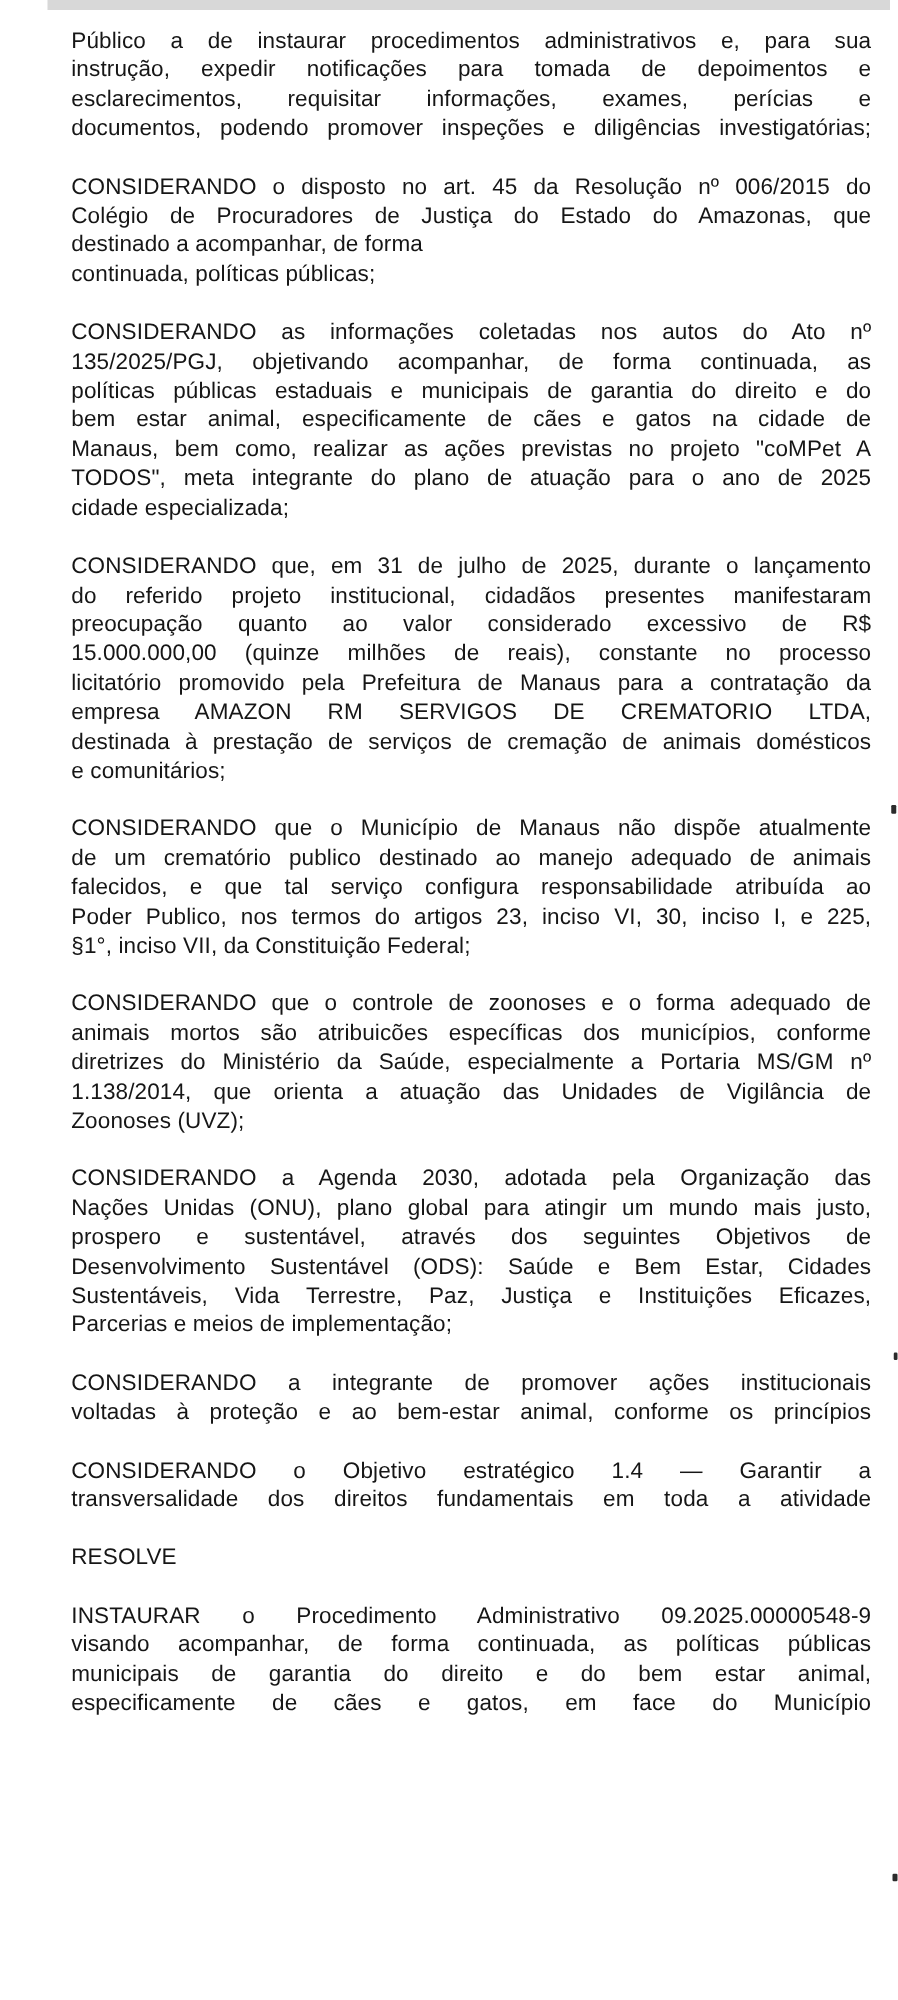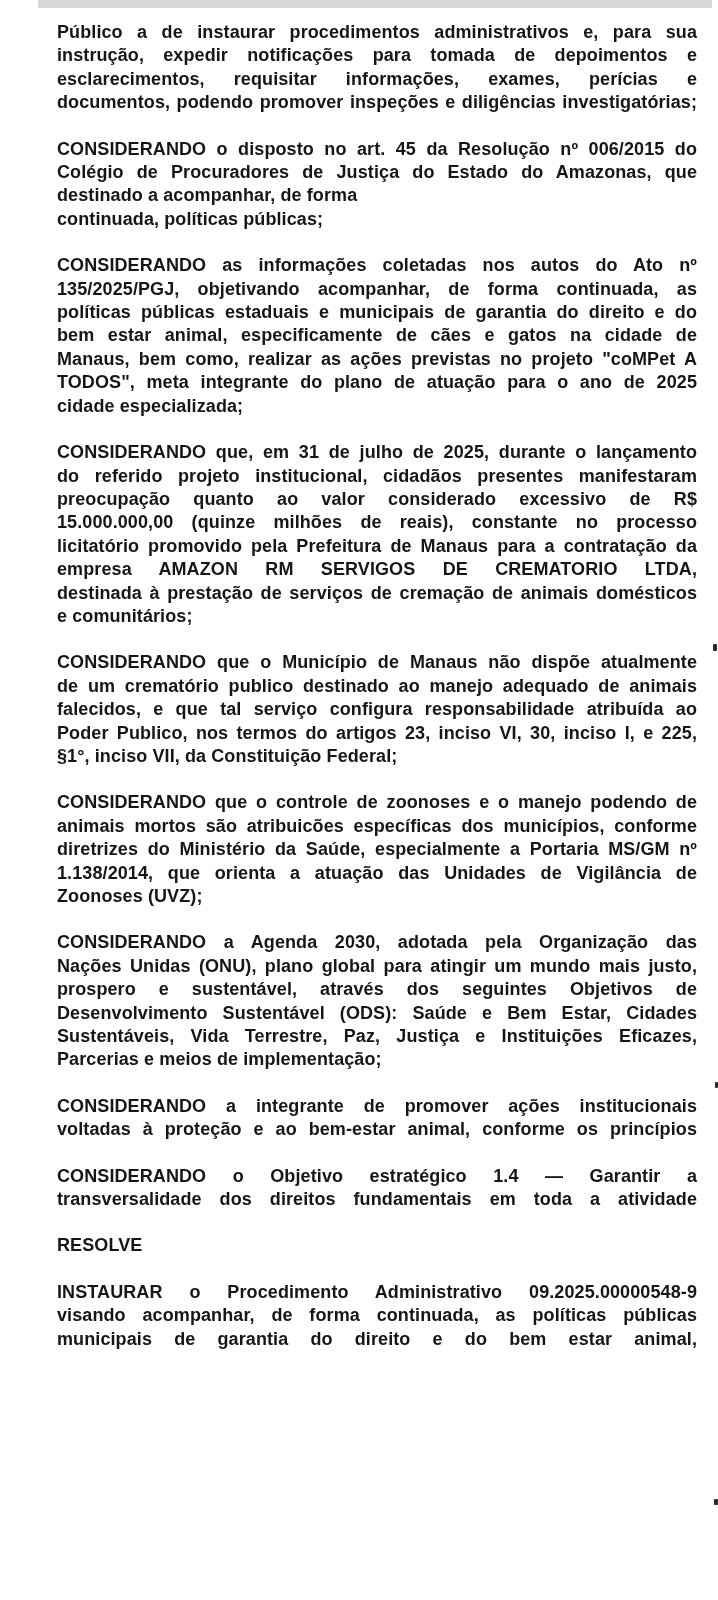--- a/index.html
+++ b/index.html
@@ -11,21 +11,21 @@
   .top-strip{
     position:absolute;left:38px;top:0;width:674px;height:8px;
     background:#d8d8d8;
   }
   .doc{
     position:absolute;left:57px;top:21px;width:640px;
     font-size:18px;line-height:23.4px;color:#161616;
     letter-spacing:0.1px;
   }
   .para{margin:0 0 23px 0;}
-  .line{white-space:normal;font-weight:bold;}
+  .line{white-space:normal;}
   .line.j{text-align:justify;text-align-last:justify;}
   .speck{
     position:absolute;background:#2b2b2b;border-radius:1px;
   }
 </style>
 </head>
 <body style="background: rgb(255, 255, 255);">
 
 <div class="top-strip" style="background: rgb(216, 216, 216);"></div>
 <div class="doc" id="doc" style="color: rgb(22, 22, 22);">
@@ -61,21 +61,21 @@
       <div class="line">e comunitários;</div>
     </div>
     <div class="para">
       <div class="line j">CONSIDERANDO que o Município de Manaus não dispõe atualmente</div>
       <div class="line j">de um crematório publico destinado ao manejo adequado de animais</div>
       <div class="line j">falecidos, e que tal serviço configura responsabilidade atribuída ao</div>
       <div class="line j">Poder Publico, nos termos do artigos 23, inciso VI, 30, inciso I, e 225,</div>
       <div class="line">§1°, inciso VII, da Constituição Federal;</div>
     </div>
     <div class="para">
-      <div class="line j">CONSIDERANDO que o controle de zoonoses e o manejo podendo de</div>
+      <div class="line j">CONSIDERANDO que o controle de zoonoses e o forma adequado de</div>
       <div class="line j">animais mortos são atribuicões específicas dos municípios, conforme</div>
       <div class="line j">diretrizes do Ministério da Saúde, especialmente a Portaria MS/GM nº</div>
       <div class="line j">1.138/2014, que orienta a atuação das Unidades de Vigilância de</div>
       <div class="line">Zoonoses (UVZ);</div>
     </div>
     <div class="para">
       <div class="line j">CONSIDERANDO a Agenda 2030, adotada pela Organização das</div>
       <div class="line j">Nações Unidas (ONU), plano global para atingir um mundo mais justo,</div>
       <div class="line j">prospero e sustentável, através dos seguintes Objetivos de</div>
       <div class="line j">Desenvolvimento Sustentável (ODS): Saúde e Bem Estar, Cidades</div>
@@ -90,18 +90,19 @@
       <div class="line j">CONSIDERANDO o Objetivo estratégico 1.4 — Garantir a</div>
       <div class="line j">transversalidade dos direitos fundamentais em toda a atividade</div>
     </div>
     <div class="para">
       <div class="line">RESOLVE</div>
     </div>
     <div class="para">
       <div class="line j">INSTAURAR o Procedimento Administrativo 09.2025.00000548-9</div>
       <div class="line j">visando acompanhar, de forma continuada, as políticas públicas</div>
       <div class="line j">municipais de garantia do direito e do bem estar animal,</div>
+      <div class="line j">especificamente de cães e gatos, em face do Município</div>
     </div>
   </div>
 
 <div class="speck" style="left: 713px; top: 644px; width: 4px; height: 7px; background: rgb(43, 43, 43);"></div>
 <div class="speck" style="left: 715px; top: 1082px; width: 3px; height: 6px; background: rgb(43, 43, 43);"></div>
 <div class="speck" style="left: 714px; top: 1499px; width: 4px; height: 6px; background: rgb(43, 43, 43);"></div>
 
 </body></html>

